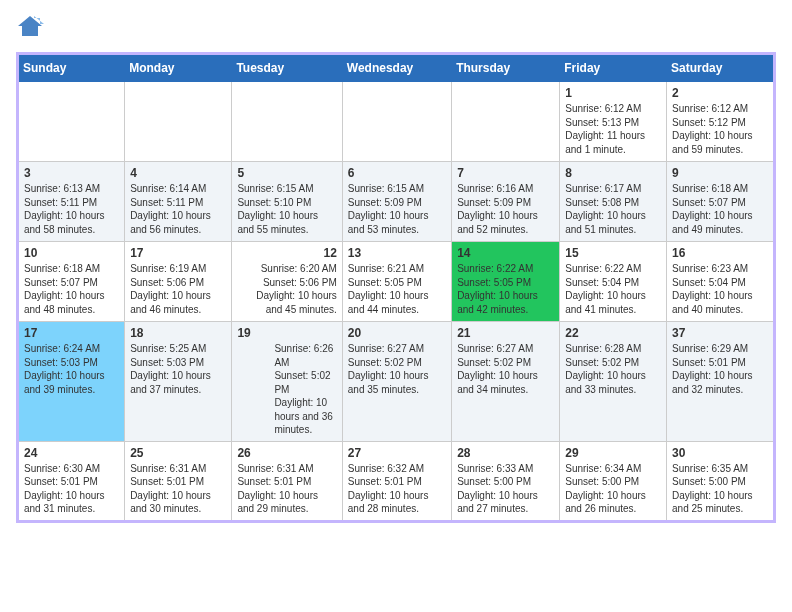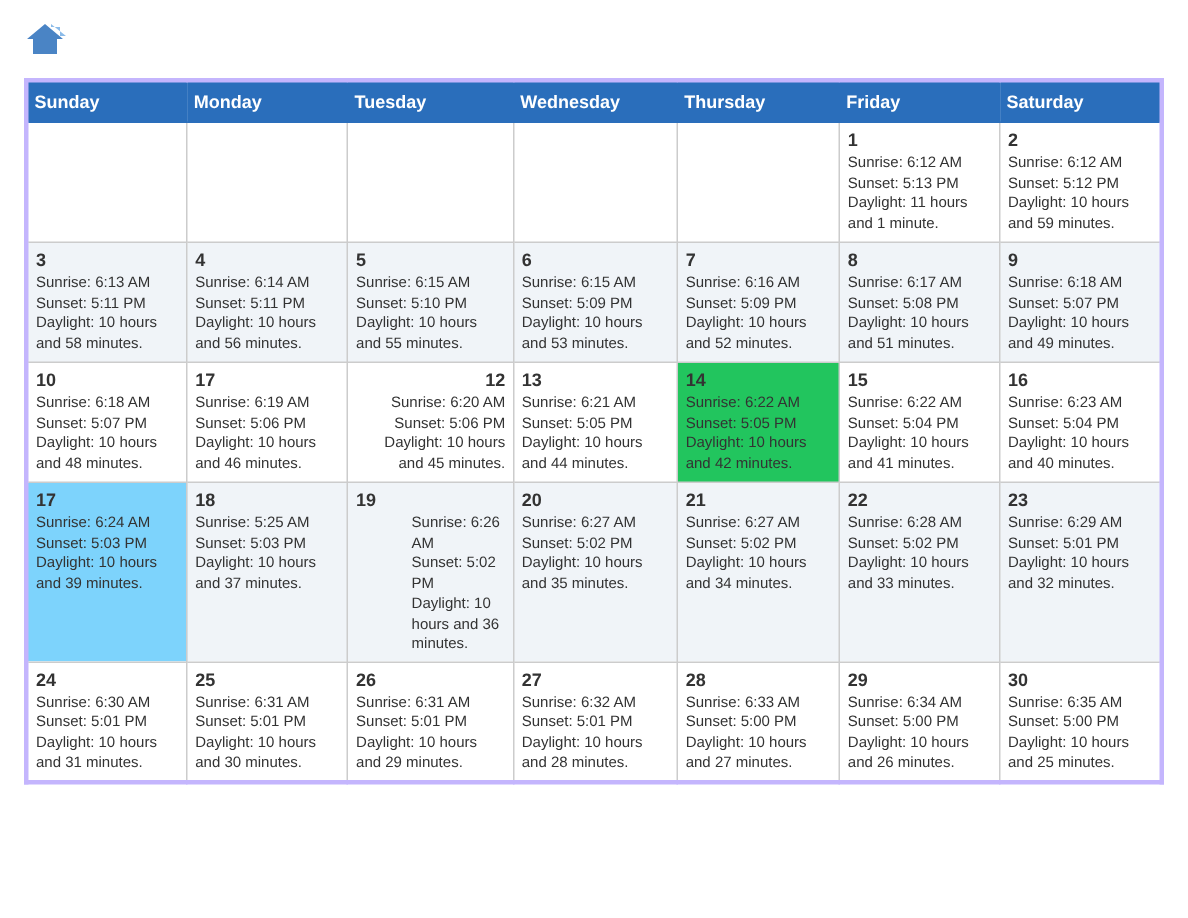--- a/index.html
+++ b/index.html
@@ -261,21 +261,21 @@
 Sunset: 5:02 PM
 Daylight: 10 hours and 34 minutes.</div>
         </td>
         <td style="background: rgb(240, 244, 248);">
           <span class="day-num">22</span>
           <div class="cell-text" style="white-space: pre-line;">Sunrise: 6:28 AM
 Sunset: 5:02 PM
 Daylight: 10 hours and 33 minutes.</div>
         </td>
         <td style="background: rgb(240, 244, 248);">
-          <span class="day-num">23</span>
+          <span class="day-num">37</span>
           <div class="cell-text" style="white-space: pre-line;">Sunrise: 6:29 AM
 Sunset: 5:01 PM
 Daylight: 10 hours and 32 minutes.</div>
         </td>
       </tr>
       <tr>
         <td style="background: rgb(255, 255, 255);">
           <span class="day-num">24</span>
           <div class="cell-text" style="white-space: pre-line;">Sunrise: 6:30 AM
 Sunset: 5:01 PM

